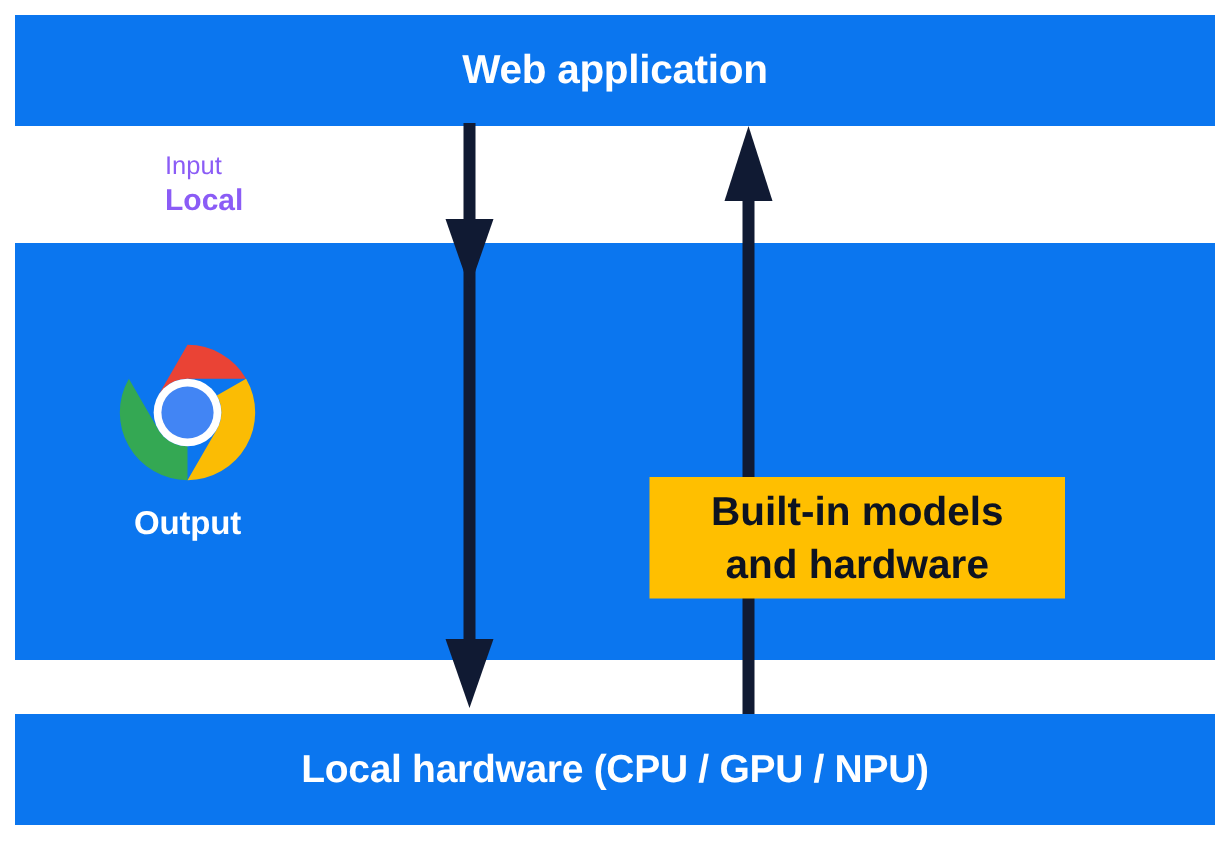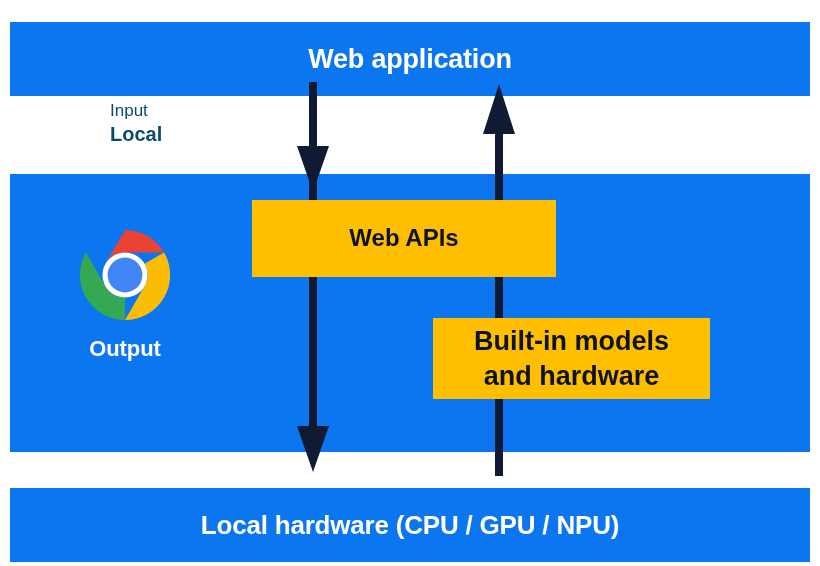--- a/index.html
+++ b/index.html
@@ -19,21 +19,20 @@
     background: #ffffff;
     overflow: hidden;
   }
 
   
   .band {
     position: absolute;
     left: 10px;
     width: 800px;
     background: #0b76ef;
-    margin-top: 12px;
   }
   #band-web-application {
     top: 10px;
     height: 74px;
   }
   #band-browser {
     top: 162px;
     height: 278px;
   }
   #band-local-hardware {
@@ -58,21 +57,21 @@
   }
   #local-hardware-title {
     top: 50%;
     transform: translateY(-50%);
     font-size: 26px;
   }
 
   
   .annotation {
     position: absolute;
-    color: #0c4a6e;
+    color: #8b5cf6;
     line-height: 1.28;
     white-space: nowrap;
   }
   .annotation .annotation-kind {
     display: block;
     font-size: 17px;
     font-weight: normal;
   }
   .annotation .annotation-value {
     display: block;
@@ -204,23 +203,20 @@
     <polygon points="17,110 1,64 33,64" fill="#101a33"></polygon>
   </svg>
 
   <svg class="arrow-svg" id="arrow-generated-content-svg" viewBox="0 0 34 392">
 
     <rect x="13" y="22" width="8" height="370" fill="#101a33"></rect>
 
     <polygon points="17,0 1,50 33,50" fill="#101a33"></polygon>
   </svg>
 
-  <div class="yellow-box" id="box-web-apis">
-    <span class="box-label">Web APIs</span>
-  </div>
 
   <div class="yellow-box" id="box-built-in-models">
     <span class="box-label">
       <span>Built-in models</span><br>
       <span>and hardware</span>
     </span>
   </div>
 
   <div class="band" id="band-local-hardware">
     <span class="band-title" id="local-hardware-title">Local hardware (CPU / GPU / NPU)</span>

